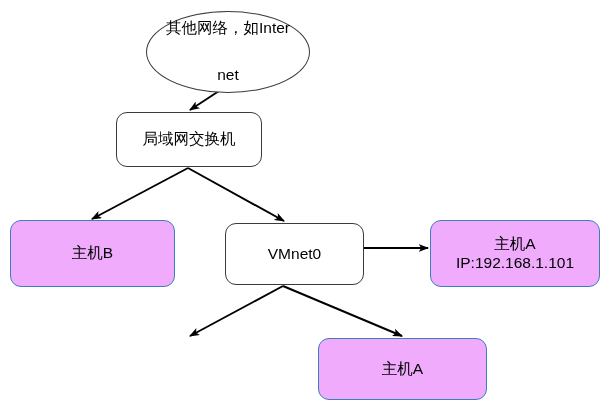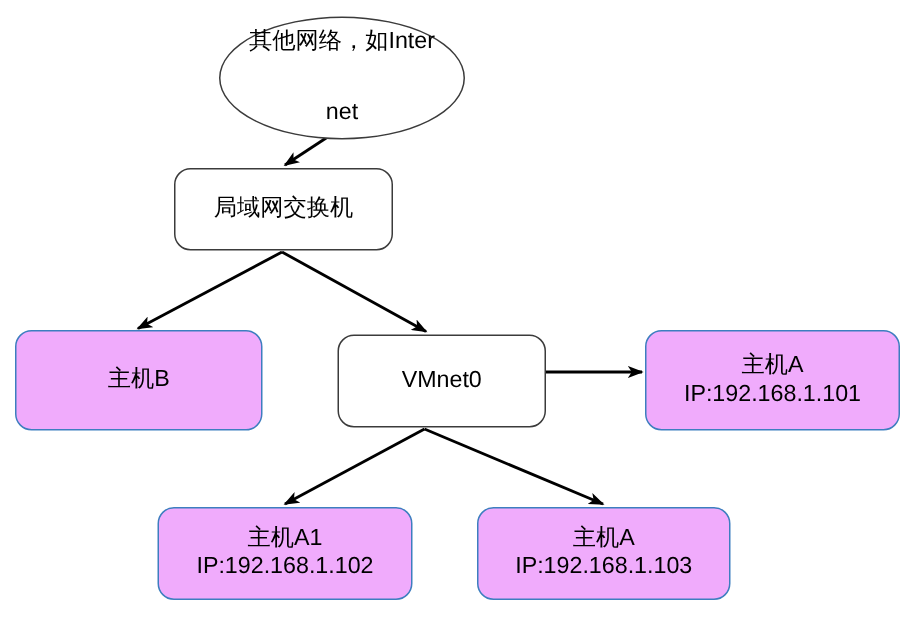--- a/index.html
+++ b/index.html
@@ -102,23 +102,18 @@
 
   <div class="node node-rect-white" style="left: 213px; top: 223px; width: 139px; height: 62px; margin-left: 12px;">
     <span class="line">VMnet0</span>
   </div>
 
   <div class="node node-rect-blue" style="left: 430px; top: 220px; width: 170px; height: 67px;">
     <span class="line">主机A</span>
     <span class="line">IP:192.168.1.101</span>
   </div>
 
-  <div class="node node-rect-blue" style="left: 105px; top: 338px; width: 170px; height: 62px;">
-    <span class="line">主机A1</span>
-    <span class="line">IP:192.168.1.102</span>
-  </div>
 
   <div class="node node-rect-blue" style="left: 318px; top: 338px; width: 169px; height: 62px;">
     <span class="line">主机A</span>
-    <span class="line">IP:192.168.1.103</span>
   </div>
 
 </div>
 
 </body></html>

